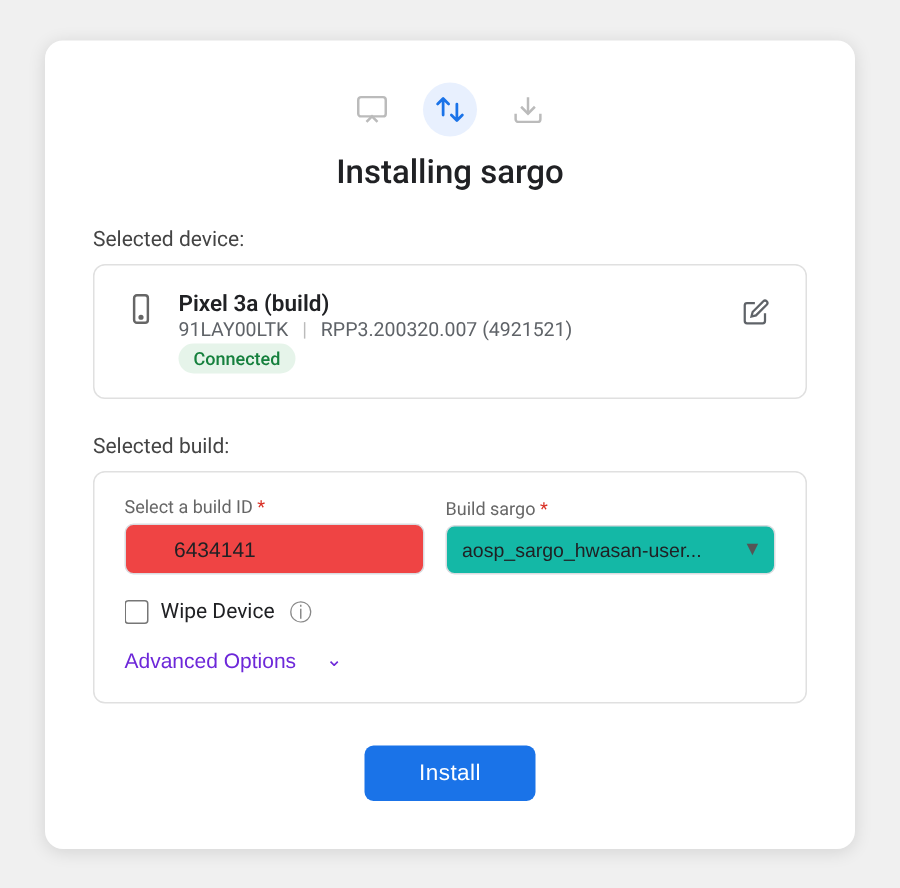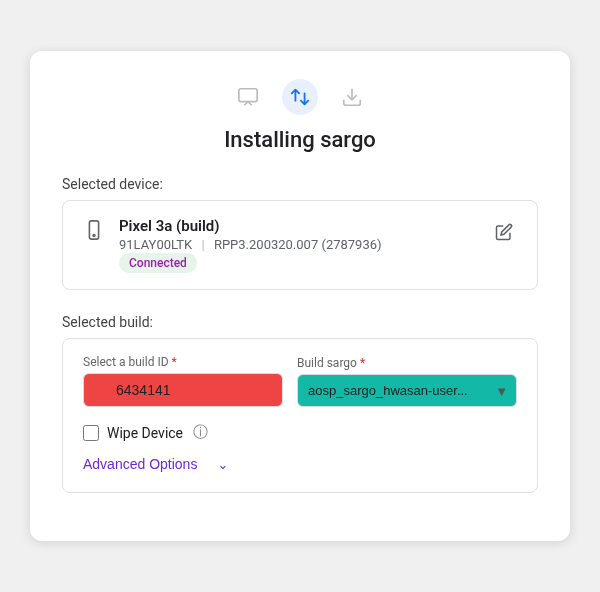--- a/index.html
+++ b/index.html
@@ -85,21 +85,21 @@
       margin-top: 2px;
     }
     .device-sub span.sep {
       margin: 0 6px;
       color: #bbb;
     }
     .connected-badge {
       display: inline-block;
       margin-top: 0;
       background: #e6f4ea;
-      color: #a21caf;
+      color: #15803d;
       font-size: 12px;
       font-weight: 500;
       padding: 3px 10px;
       border-radius: 12px;
     }
     .edit-btn {
       background: none;
       border: none;
       cursor: pointer;
       color: #5f6368;
@@ -271,21 +271,21 @@
       <svg width="22" height="22" viewBox="0 0 24 24" fill="none" stroke="currentColor" stroke-width="1.8">
         <rect x="7" y="2" width="10" height="20" rx="2"></rect>
         <circle cx="12" cy="18" r="1" fill="currentColor"></circle>
       </svg>
     </div>
     <div class="device-info">
       <div class="device-name">Pixel 3a (build)</div>
       <div class="device-sub">
         <span>91LAY00LTK</span>
         <span class="sep">|</span>
-        <span>RPP3.200320.007 (2787936)</span>
+        <span>RPP3.200320.007 (4921521)</span>
       </div>
       <span class="connected-badge">Connected</span>
     </div>
     <button class="edit-btn" title="Edit">
       <svg width="18" height="18" viewBox="0 0 24 24" fill="none" stroke="currentColor" stroke-width="2">
         <path d="M11 4H4a2 2 0 0 0-2 2v14a2 2 0 0 0 2 2h14a2 2 0 0 0 2-2v-7"></path>
         <path d="M18.5 2.5a2.121 2.121 0 0 1 3 3L12 15l-4 1 1-4 9.5-9.5z"></path>
       </svg>
     </button>
   </div>
@@ -324,13 +324,16 @@
       <label class="wipe-label">Wipe Device</label>
       <span class="help-icon">ⓘ</span>
     </div>
 
     <button class="advanced-options-btn">
       <span>Advanced Options</span>
       <span class="chevron">⌄</span>
     </button>
   </div>
 
+  <div class="install-row">
+    <button class="install-btn">Install</button>
+  </div>
 </div>
 
 </body></html>

